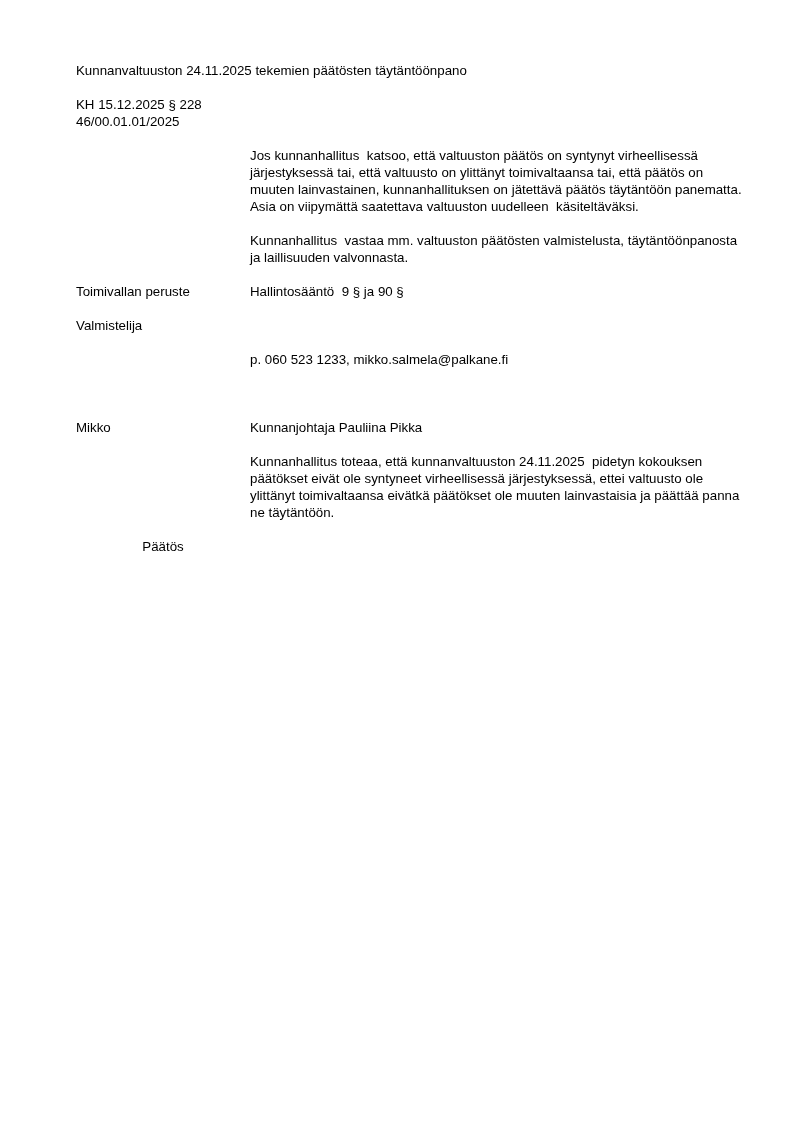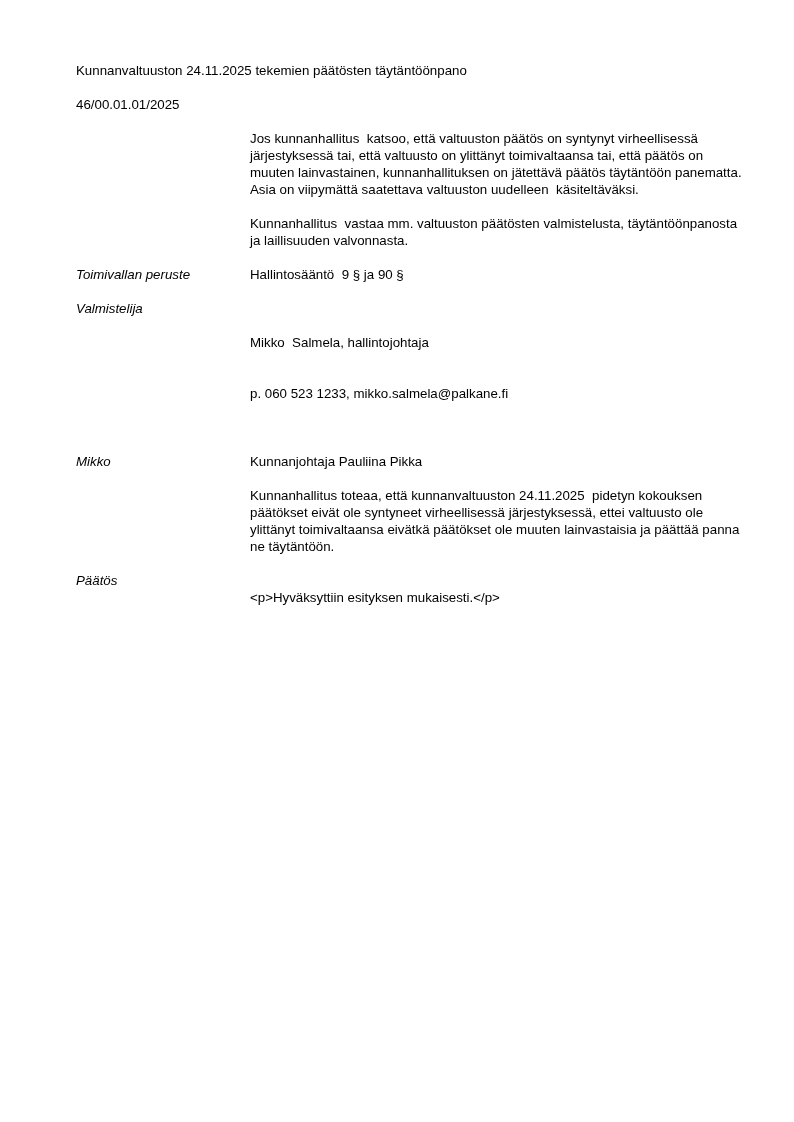--- a/index.html
+++ b/index.html
@@ -21,50 +21,51 @@
   .doc {
     position: absolute;
     left: 76px;
     top: 62px;
     width: 676px;
   }
   .block {
     margin: 0 0 17px 0;
   }
   .block.tight {
-    margin-bottom: 0;
+    margin-bottom: 12px;
+    text-align: center;
   }
   .row {
     display: flex;
     align-items: flex-start;
   }
   .label-col {
     width: 174px;
     flex: 0 0 174px;
     white-space: pre-wrap;
-    font-style: italic;
   }
   .content-col {
     width: 500px;
     flex: 0 0 500px;
     white-space: pre-wrap;
   }
   .line {
     white-space: pre-wrap;
   }
 </style>
 </head>
 <body>
 
 <div class="page">
   <div class="doc">
 
     <div class="block">Kunnanvaltuuston 24.11.2025  tekemien päätösten täytäntöönpano</div>
 
     <div class="block">
+      <div class="line">KH 15.12.2025 § 228</div>
       <div class="line">46/00.01.01/2025</div>
     </div>
 
     <div class="block row">
       <div class="label-col"></div>
       <div class="content-col">Jos kunnanhallitus  katsoo, että valtuuston päätös on syntynyt virheellisessä järjestyksessä tai, että valtuusto on ylittänyt toimivaltaansa tai, että päätös on muuten lainvastainen, kunnanhallituksen on jätettävä päätös täytäntöön panematta. Asia on viipymättä saatettava valtuuston uudelleen  käsiteltäväksi.</div>
     </div>
 
     <div class="block row">
       <div class="label-col"></div>
@@ -72,39 +73,34 @@
     </div>
 
     <div class="block row">
       <div class="label-col">Toimivallan peruste</div>
       <div class="content-col">Hallintosääntö  9 § ja 90 §</div>
     </div>
 
     <div class="block row">
       <div class="label-col">Valmistelija</div>
       <div class="content-col">
-        <div class="line">Mikko  Salmela, hallintojohtaja</div>
         <div class="line">p. 060 523 1233, mikko.salmela@palkane.fi</div>
       </div>
     </div>
 
     <div class="block row">
       <div class="label-col">Mikko</div>
       <div class="content-col">Kunnanjohtaja Pauliina Pikka</div>
     </div>
 
     <div class="block row">
       <div class="label-col"></div>
       <div class="content-col">Kunnanhallitus toteaa, että kunnanvaltuuston 24.11.2025  pidetyn kokouksen päätökset eivät ole syntyneet virheellisessä järjestyksessä, ettei valtuusto ole ylittänyt toimivaltaansa eivätkä päätökset ole muuten lainvastaisia ja päättää panna ne täytäntöön.</div>
     </div>
 
     <div class="block tight row">
       <div class="label-col">Päätös</div>
       <div class="content-col"></div>
     </div>
 
-    <div class="block row">
-      <div class="label-col"></div>
-      <div class="content-col">&lt;p&gt;Hyväksyttiin esityksen mukaisesti.&lt;/p&gt;</div>
-    </div>
 
   </div>
 </div>
 
 </body></html>

